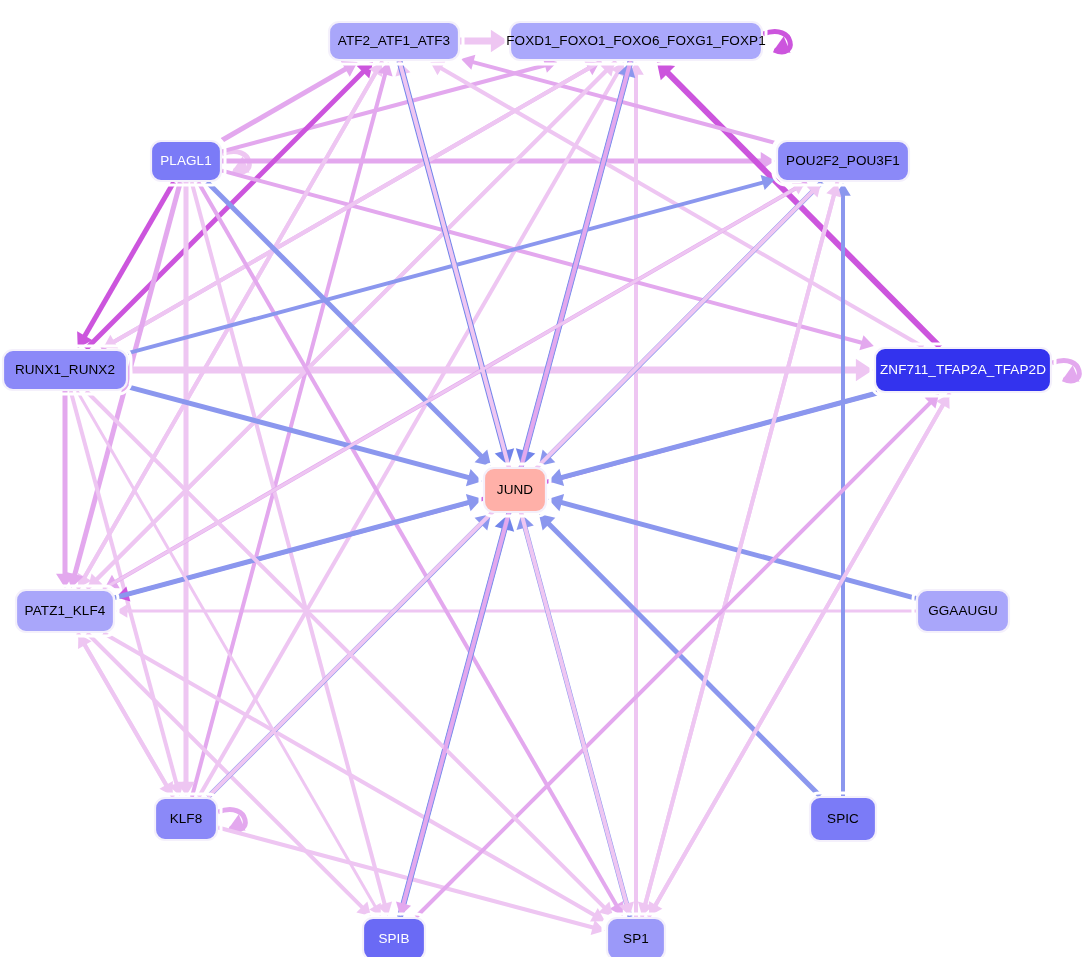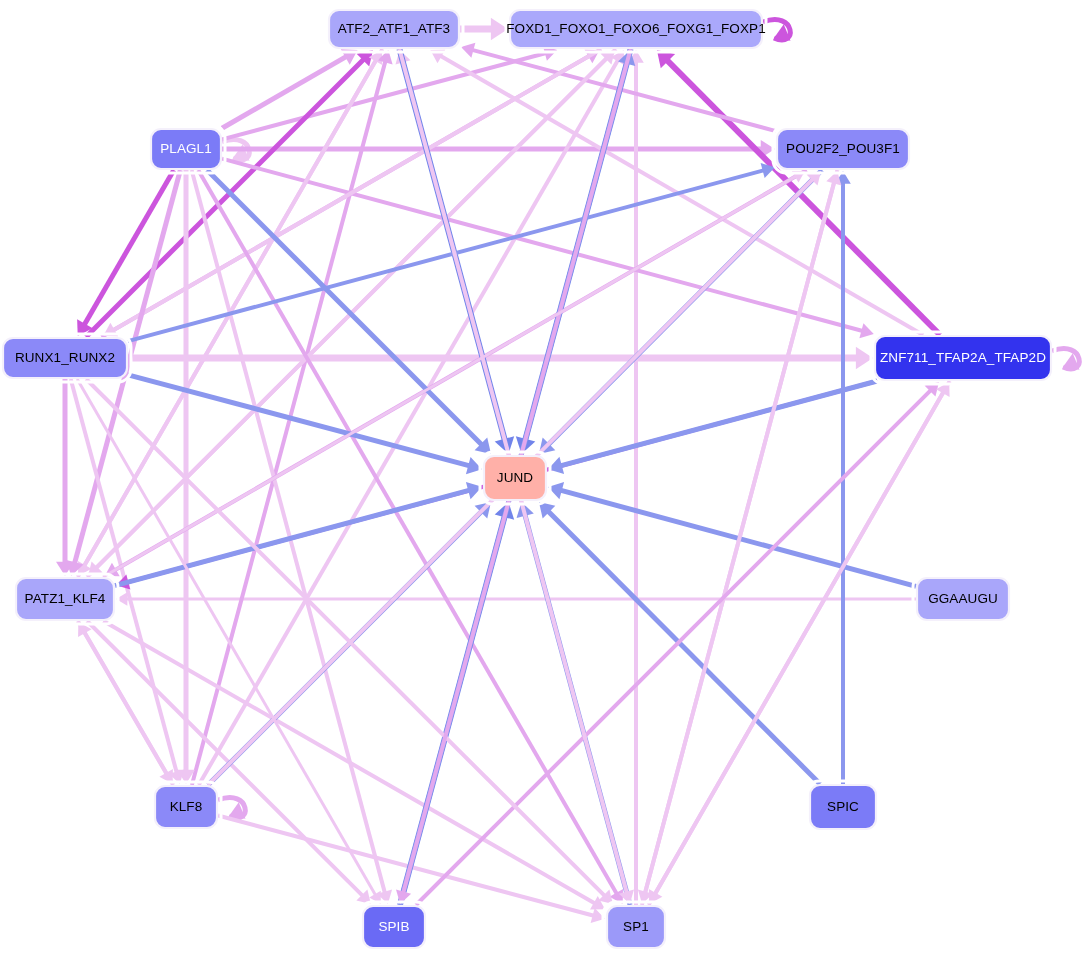--- a/index.html
+++ b/index.html
@@ -9,21 +9,21 @@
   }
   body {
     width: 1086px;
     height: 957px;
     font-family: "Liberation Sans", sans-serif;
     overflow: hidden;
     position: relative;
   }
   #graph-root {
     position: absolute;
-    left: 0; top: 0;
+    left: 0; top: 12px;
     width: 1086px;
     height: 685px;
   }
   svg#network-svg {
     display: block;
     width: 1086px;
     height: 957px;
     background: #ffffff;
   }
   .node-rect {

